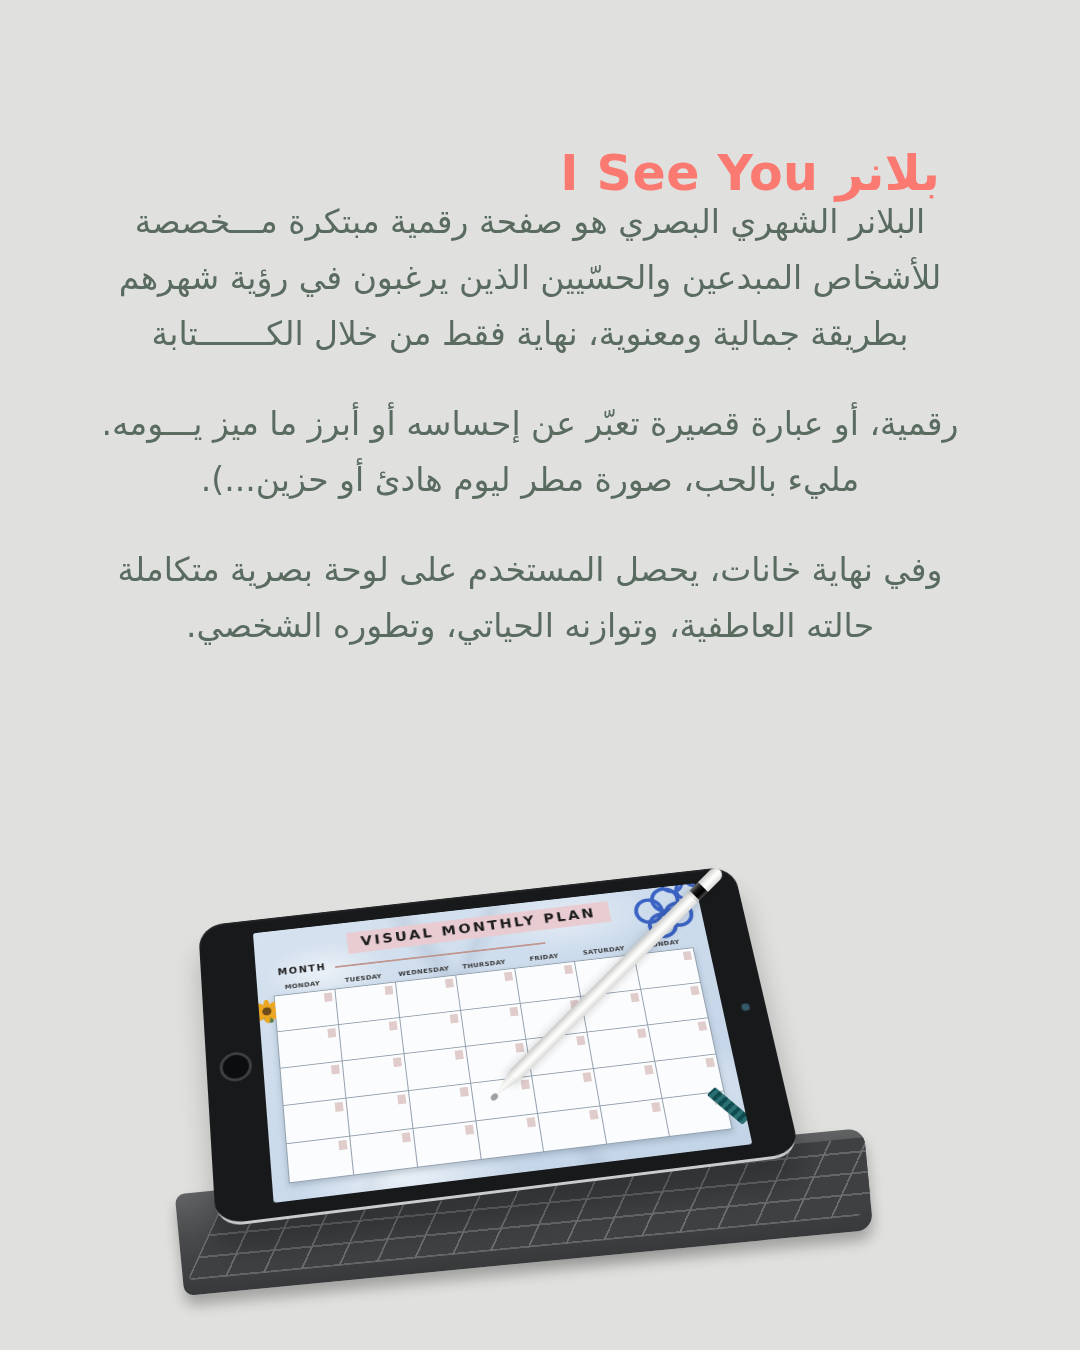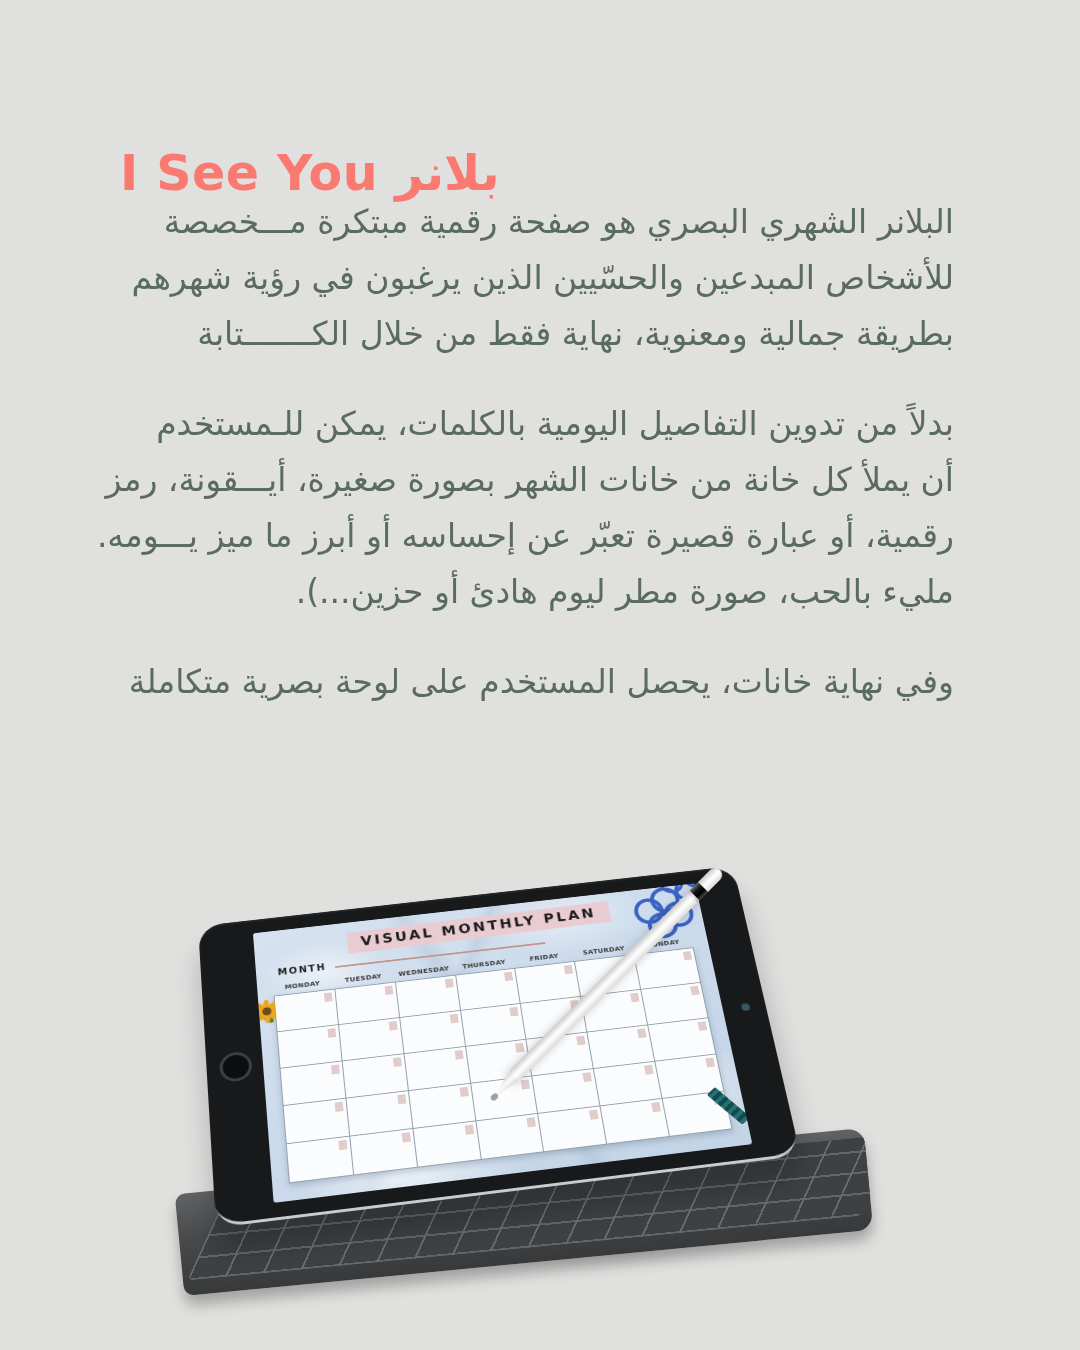--- a/index.html
+++ b/index.html
@@ -6,31 +6,31 @@
   body{
     width:1080px;height:1350px;position:relative;overflow:hidden;
     background:var(--page-bg,#e0e1df);
     font-family:"DejaVu Sans","Liberation Sans",sans-serif;
   }
   .poster{position:absolute;inset:0;}
 
   
   .title{
     position:absolute;top:112px;left:120px;right:140px;
-    direction:rtl;text-align:left;
+    direction:rtl;text-align:right;
     font-size:49px;font-weight:bold;letter-spacing:.5px;
     color:var(--coral,#fa7a72);
   }
   .copy{
     position:absolute;top:194px;left:100px;right:118px;
     direction:rtl;text-align:right;
     color:var(--body-text,#5a6b60);
     font-size:33px;line-height:56px;font-weight:500;
   }
-  .para{margin:0 8px 34px 0;}
+  .para{margin:0 2px 34px 0;text-align:center;}
   .line{display:block;white-space:nowrap;}
 
   
   .scene{position:absolute;left:150px;top:858px;width:790px;height:480px;}
   .ground-shadow{
     position:absolute;left:35px;top:330px;width:660px;height:90px;z-index:1;
     background:radial-gradient(closest-side,rgba(0,0,0,.30),rgba(0,0,0,0) 72%);
     filter:blur(6px);
   }
   .stand{
@@ -157,27 +157,26 @@
 
   <h1 class="title">بلانر I See You</h1>
 
   <div class="copy">
     <p class="para">
       <span class="line">البلانر الشهري البصري هو صفحة رقمية مبتكرة مـــخصصة</span>
       <span class="line">للأشخاص المبدعين والحسّيين الذين يرغبون في رؤية شهرهم</span>
       <span class="line">بطريقة جمالية ومعنوية، نهاية فقط من خلال الكـــــــتابة</span>
     </p>
     <p class="para">
-      <span class="line">بدلاً من تدوين التفاصيل اليومية بالكلمات، يمكن للـمستخدم</span>
-      <span class="line">أن يملأ كل خانة من خانات الشهر بصورة صغيرة، أيـــقونة، رمز</span>
       <span class="line">رقمية، أو عبارة قصيرة تعبّر عن إحساسه أو أبرز ما ميز يـــومه.</span>
       <span class="line">مليء بالحب، صورة مطر ليوم هادئ أو حزين...).</span>
     </p>
     <p class="para">
       <span class="line">وفي نهاية خانات، يحصل المستخدم على لوحة بصرية متكاملة</span>
+      <span class="line">حالته العاطفية، وتوازنه الحياتي، وتطوره الشخصي.</span>
     </p>
   </div>
 
   <div class="scene">
     <div class="ground-shadow"></div>
     <div class="stand"></div>
 
     <div class="keyboard">
       <div class="keys"></div>
     </div>

